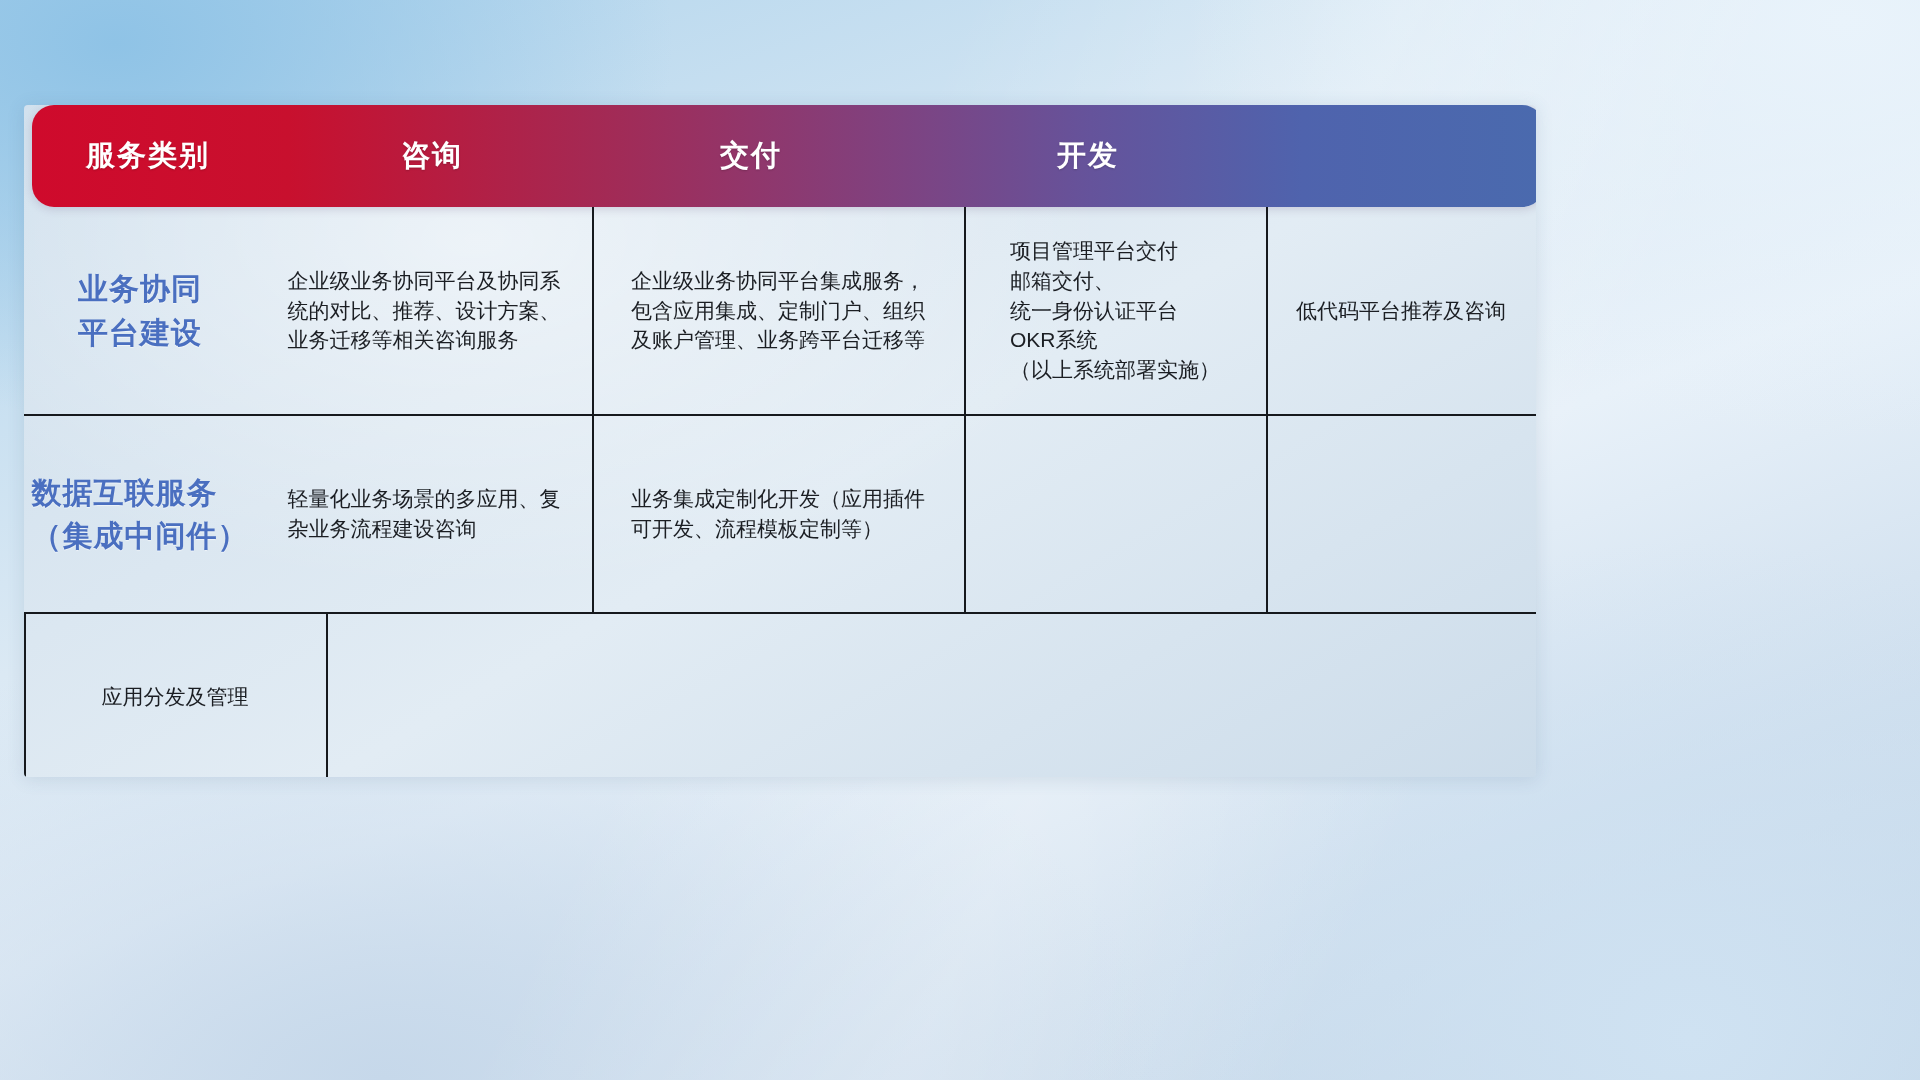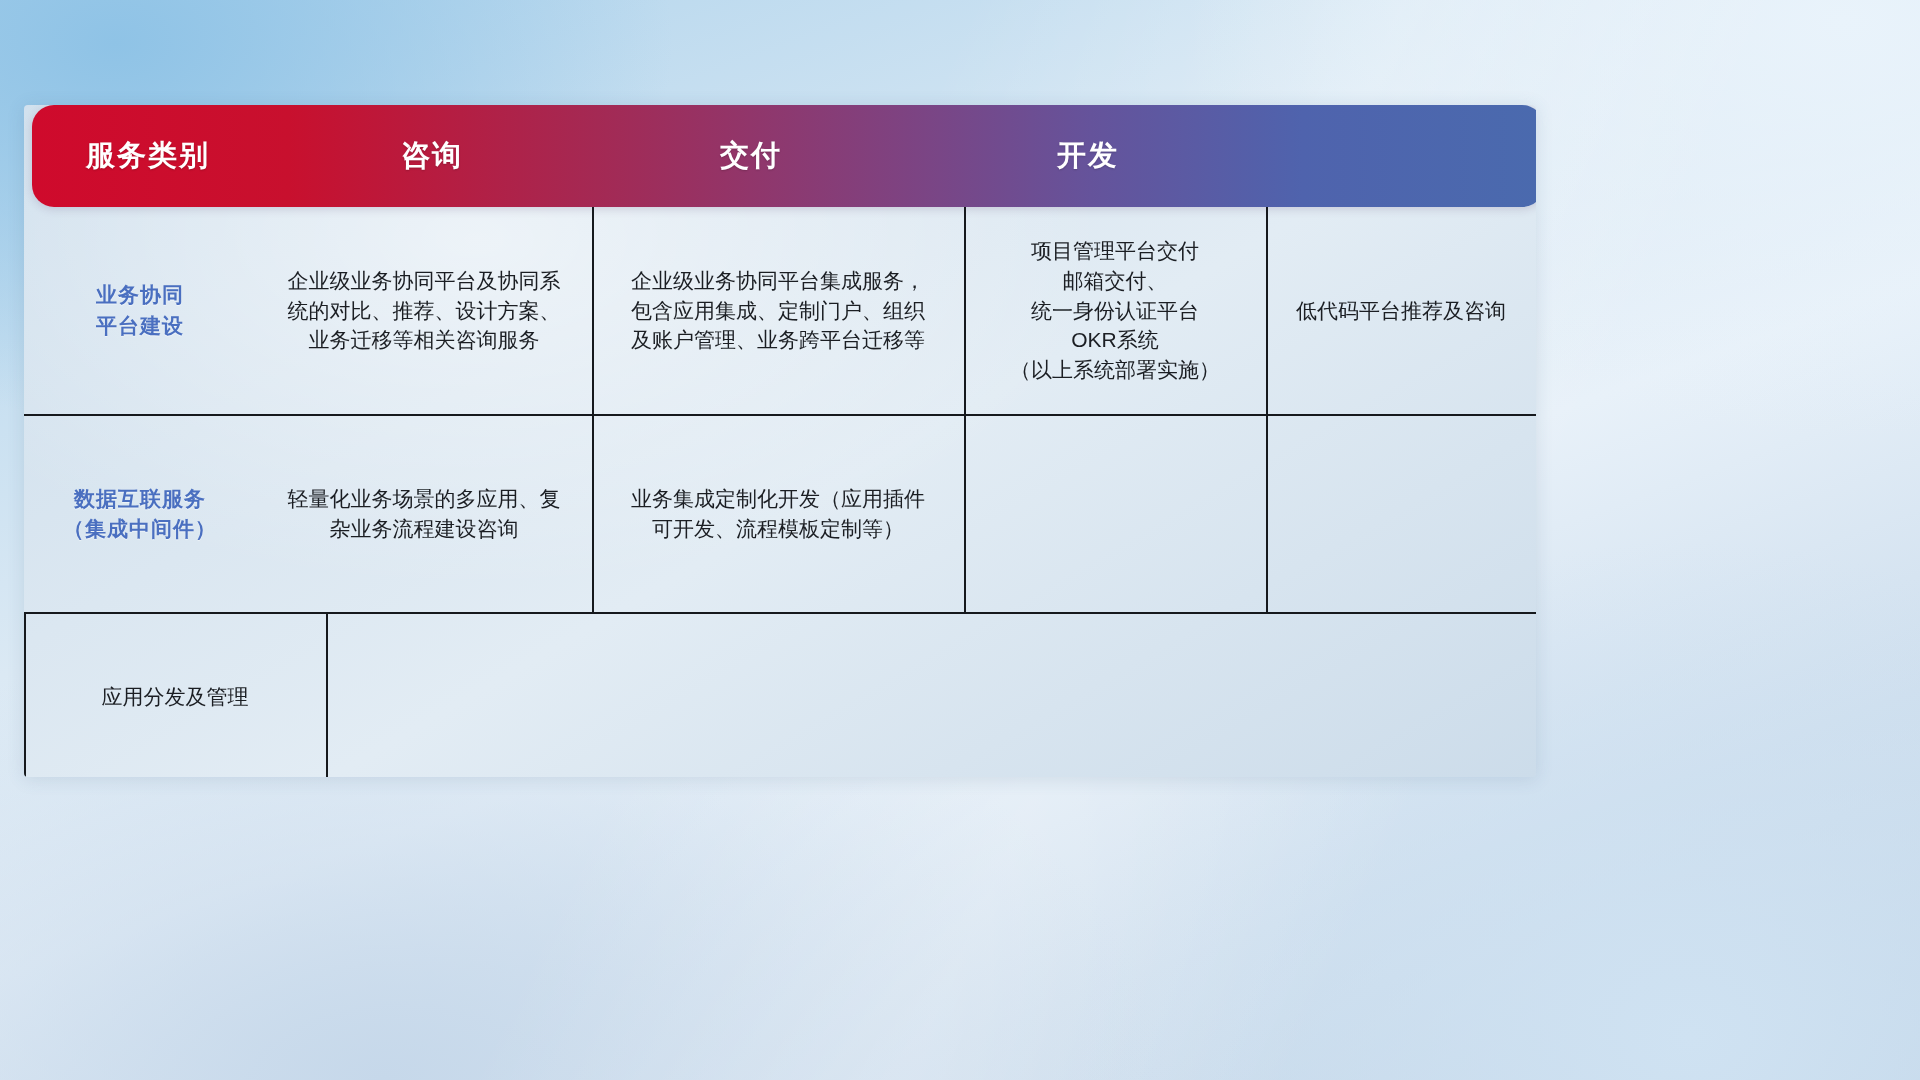--- a/index.html
+++ b/index.html
@@ -48,27 +48,27 @@
 
   
   .tbody{position:absolute;left:0;top:102px;right:0;bottom:0;}
   .row{display:flex;position:relative;}
   .row + .row{border-top:2px solid #16191d;}
   .cell{
     position:relative;
     display:flex;align-items:center;justify-content:center;
     padding:6px 0;box-sizing:border-box;
     font-size:21px;line-height:1.42;color:#1b1e23;
-    text-align:center;white-space:pre-line;border-radius:21px;
+    white-space:pre-line;border-radius:21px;
   }
   .cell.vline:before{
     content:"";position:absolute;left:0;top:0;bottom:0;width:2px;background:#16191d;
   }
   .cat{
-    color:#4a6fc0;font-weight:bold;font-size:21px;line-height:1.45;
+    color:#4a6fc0;font-weight:bold;font-size:30px;line-height:1.45;
     letter-spacing:1px;text-shadow:0 1px 1px rgba(255,255,255,.55);
   }
 
   
   .c1{width:232px;}
   .c2{width:336px;}
   .c3{width:372px;}
   .c4{width:302px;}
   .c5{width:270px;}
 

